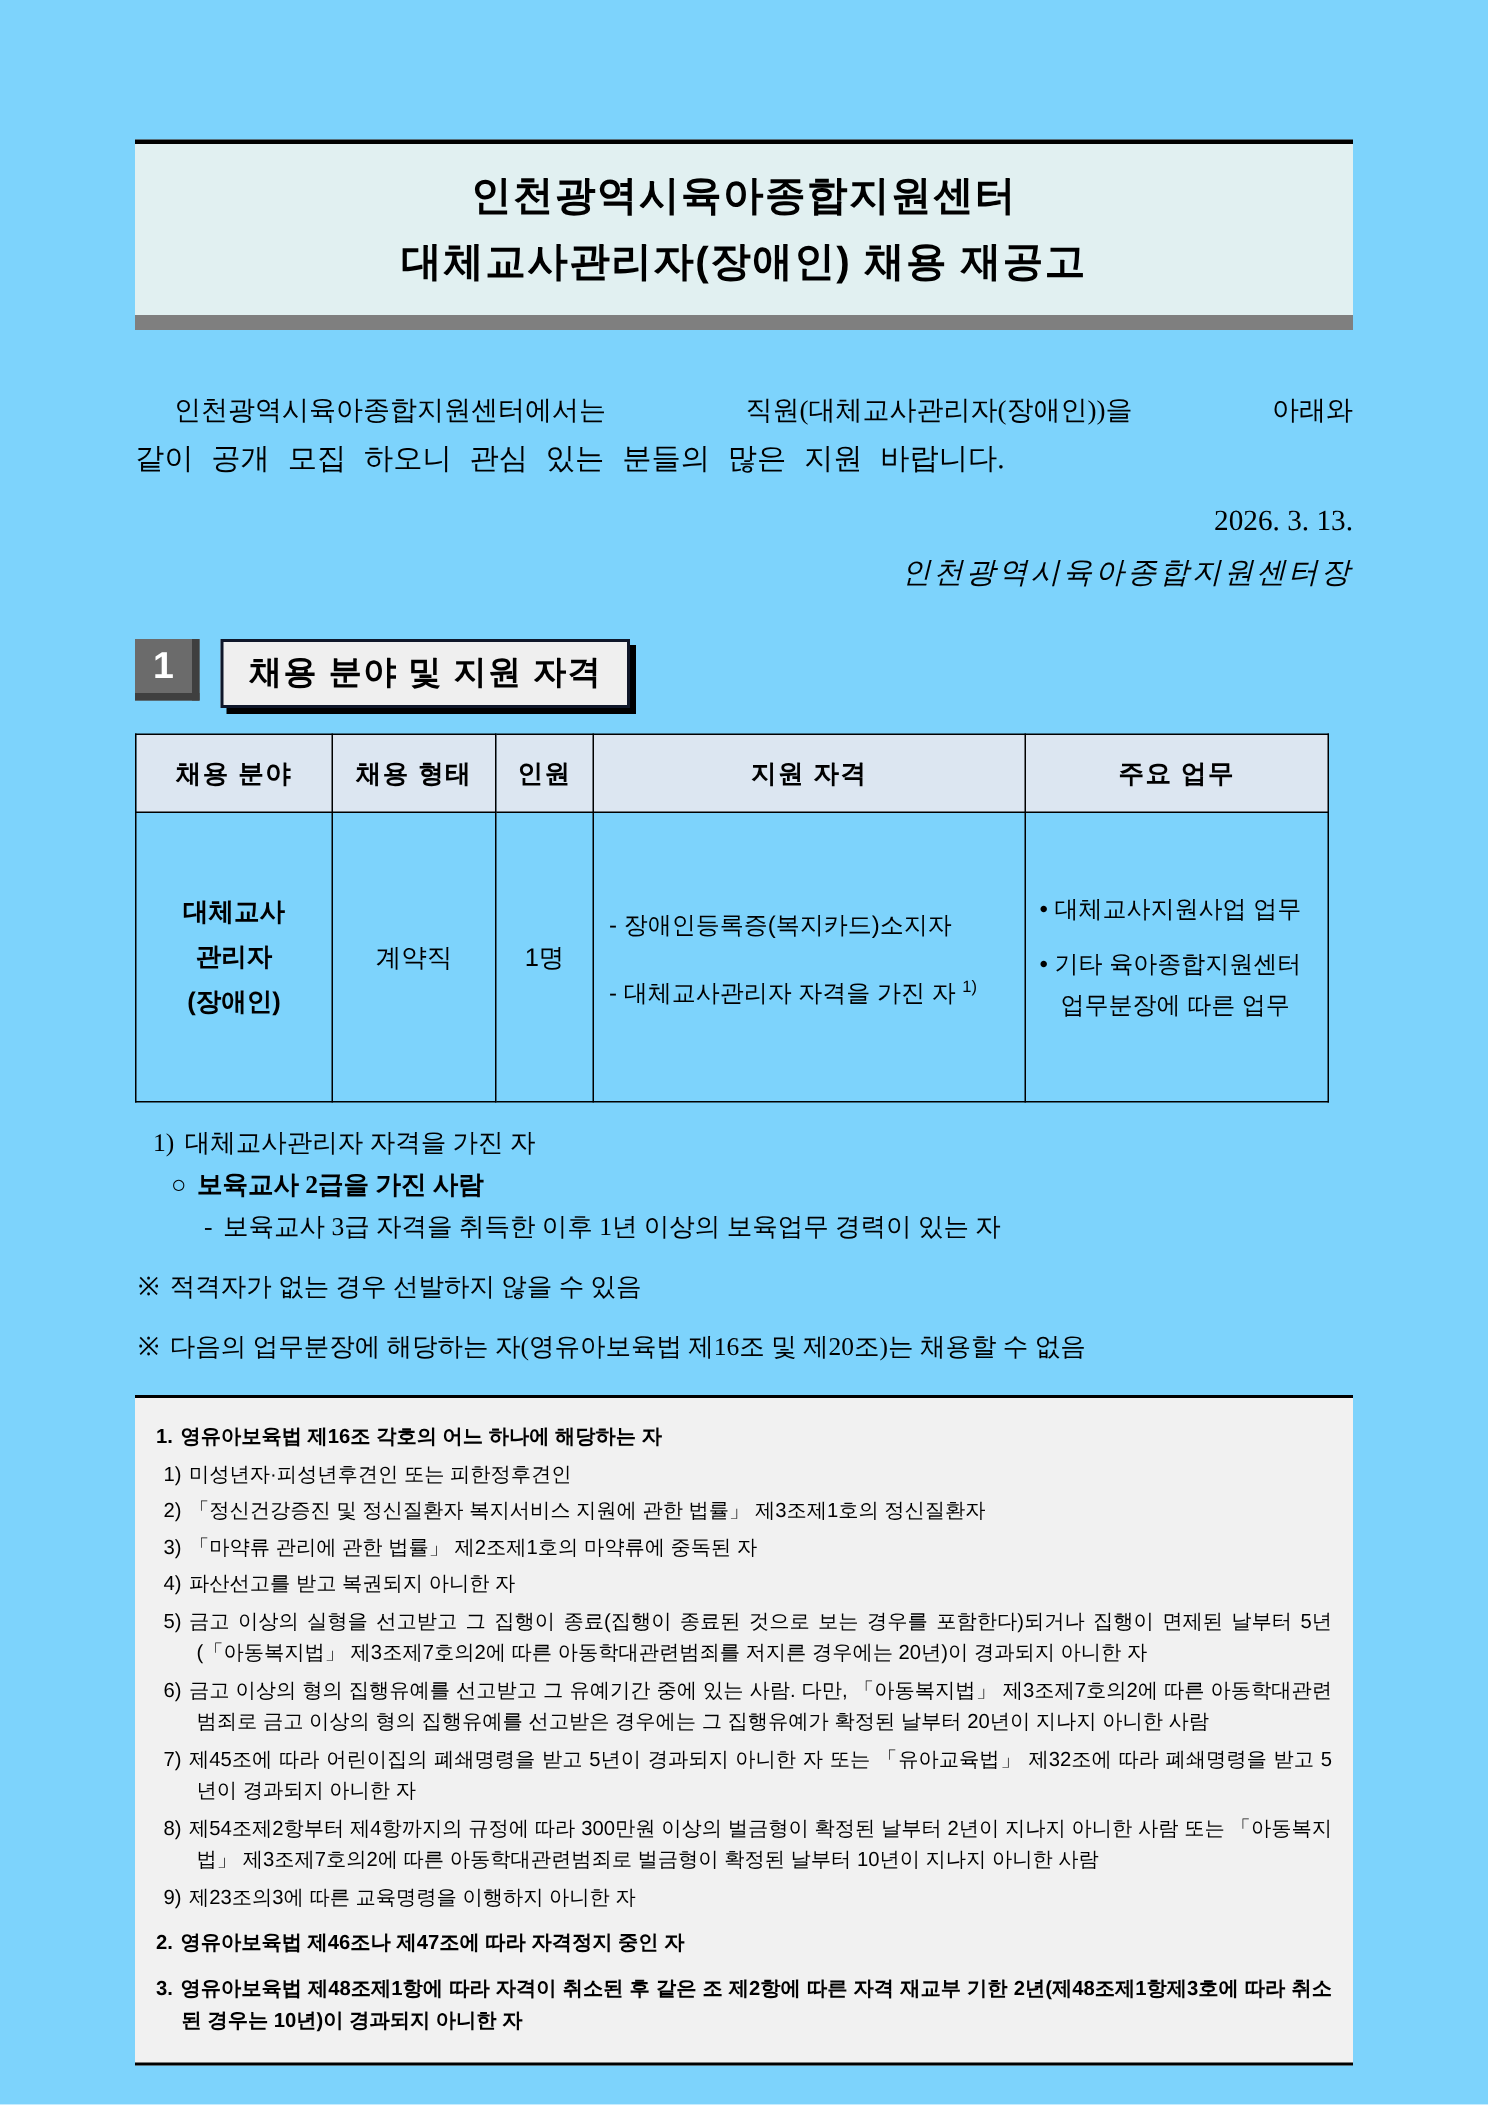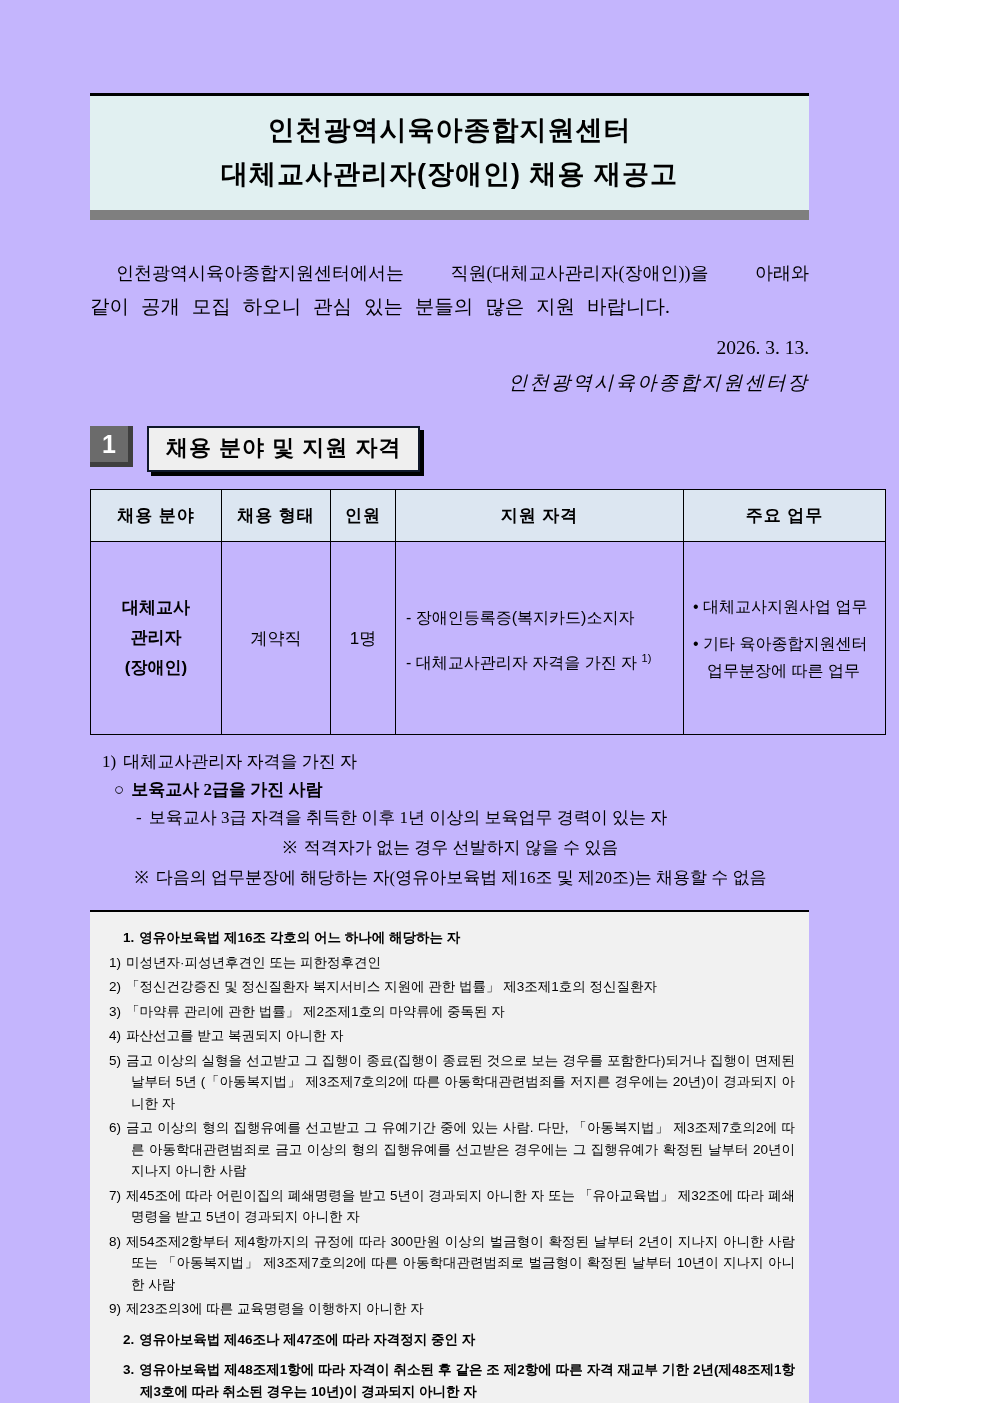--- a/index.html
+++ b/index.html
@@ -1,20 +1,20 @@
 <!DOCTYPE html>
 <html><head>
 <meta charset="utf-8">
 <style>
   html, body { margin: 0; padding: 0; background: #ffffff; }
   .page {
     position: relative;
-    width: 899px;
+    width: 992px;
     height: 1403px;
-    background: #c4b5fd;
+    background: #7dd3fc;
     overflow: hidden;
     font-family: "Liberation Sans", sans-serif;
     color: #000;
   }
   .content { padding: 93px 90px 0 90px; }
 
   
   .header-box {
     border-top: 3px solid #000;
     background: #E1F0F1;
@@ -114,34 +114,34 @@
   .notes {
     margin-top: 13px;
     font-family: "Liberation Serif", serif;
     font-size: 17px;
   }
   .note { line-height: 28px; }
   .note .pfx { margin-right: 7px; }
   .nt-sub1 { margin-left: 12px; }
   .nt-circle { margin-left: 24px; font-weight: 700; }
   .nt-dash { margin-left: 46px; }
-  .nt-star { margin-left: 2px; margin-top: 2px; text-align: center; }
+  .nt-star { margin-left: 2px; margin-top: 12px; }
 
   
   .disq-box {
     margin-top: 18px;
     background: #F1F1F1;
     border-top: 2px solid #000;
     border-bottom: 2px solid #000;
     padding: 15px 14px 17px 14px;
     font-size: 13.5px;
   }
   .bx { line-height: 21.5px; text-align: justify; }
   .bx .no { margin-right: 5px; }
-  .lv1 { font-weight: 700; padding-left: 17px; text-indent: -17px; margin-top: 9px; margin-left: 19px; }
+  .lv1 { font-weight: 700; padding-left: 17px; text-indent: -17px; margin-top: 9px; }
   .lv1-first { margin-top: 0; }
   .lv2 { padding-left: 22px; text-indent: -22px; margin-left: 5px; margin-top: 3px; }
 </style>
 </head>
 <body>
 
 <div class="page">
   <div class="content">
 
     <div class="header-box">

